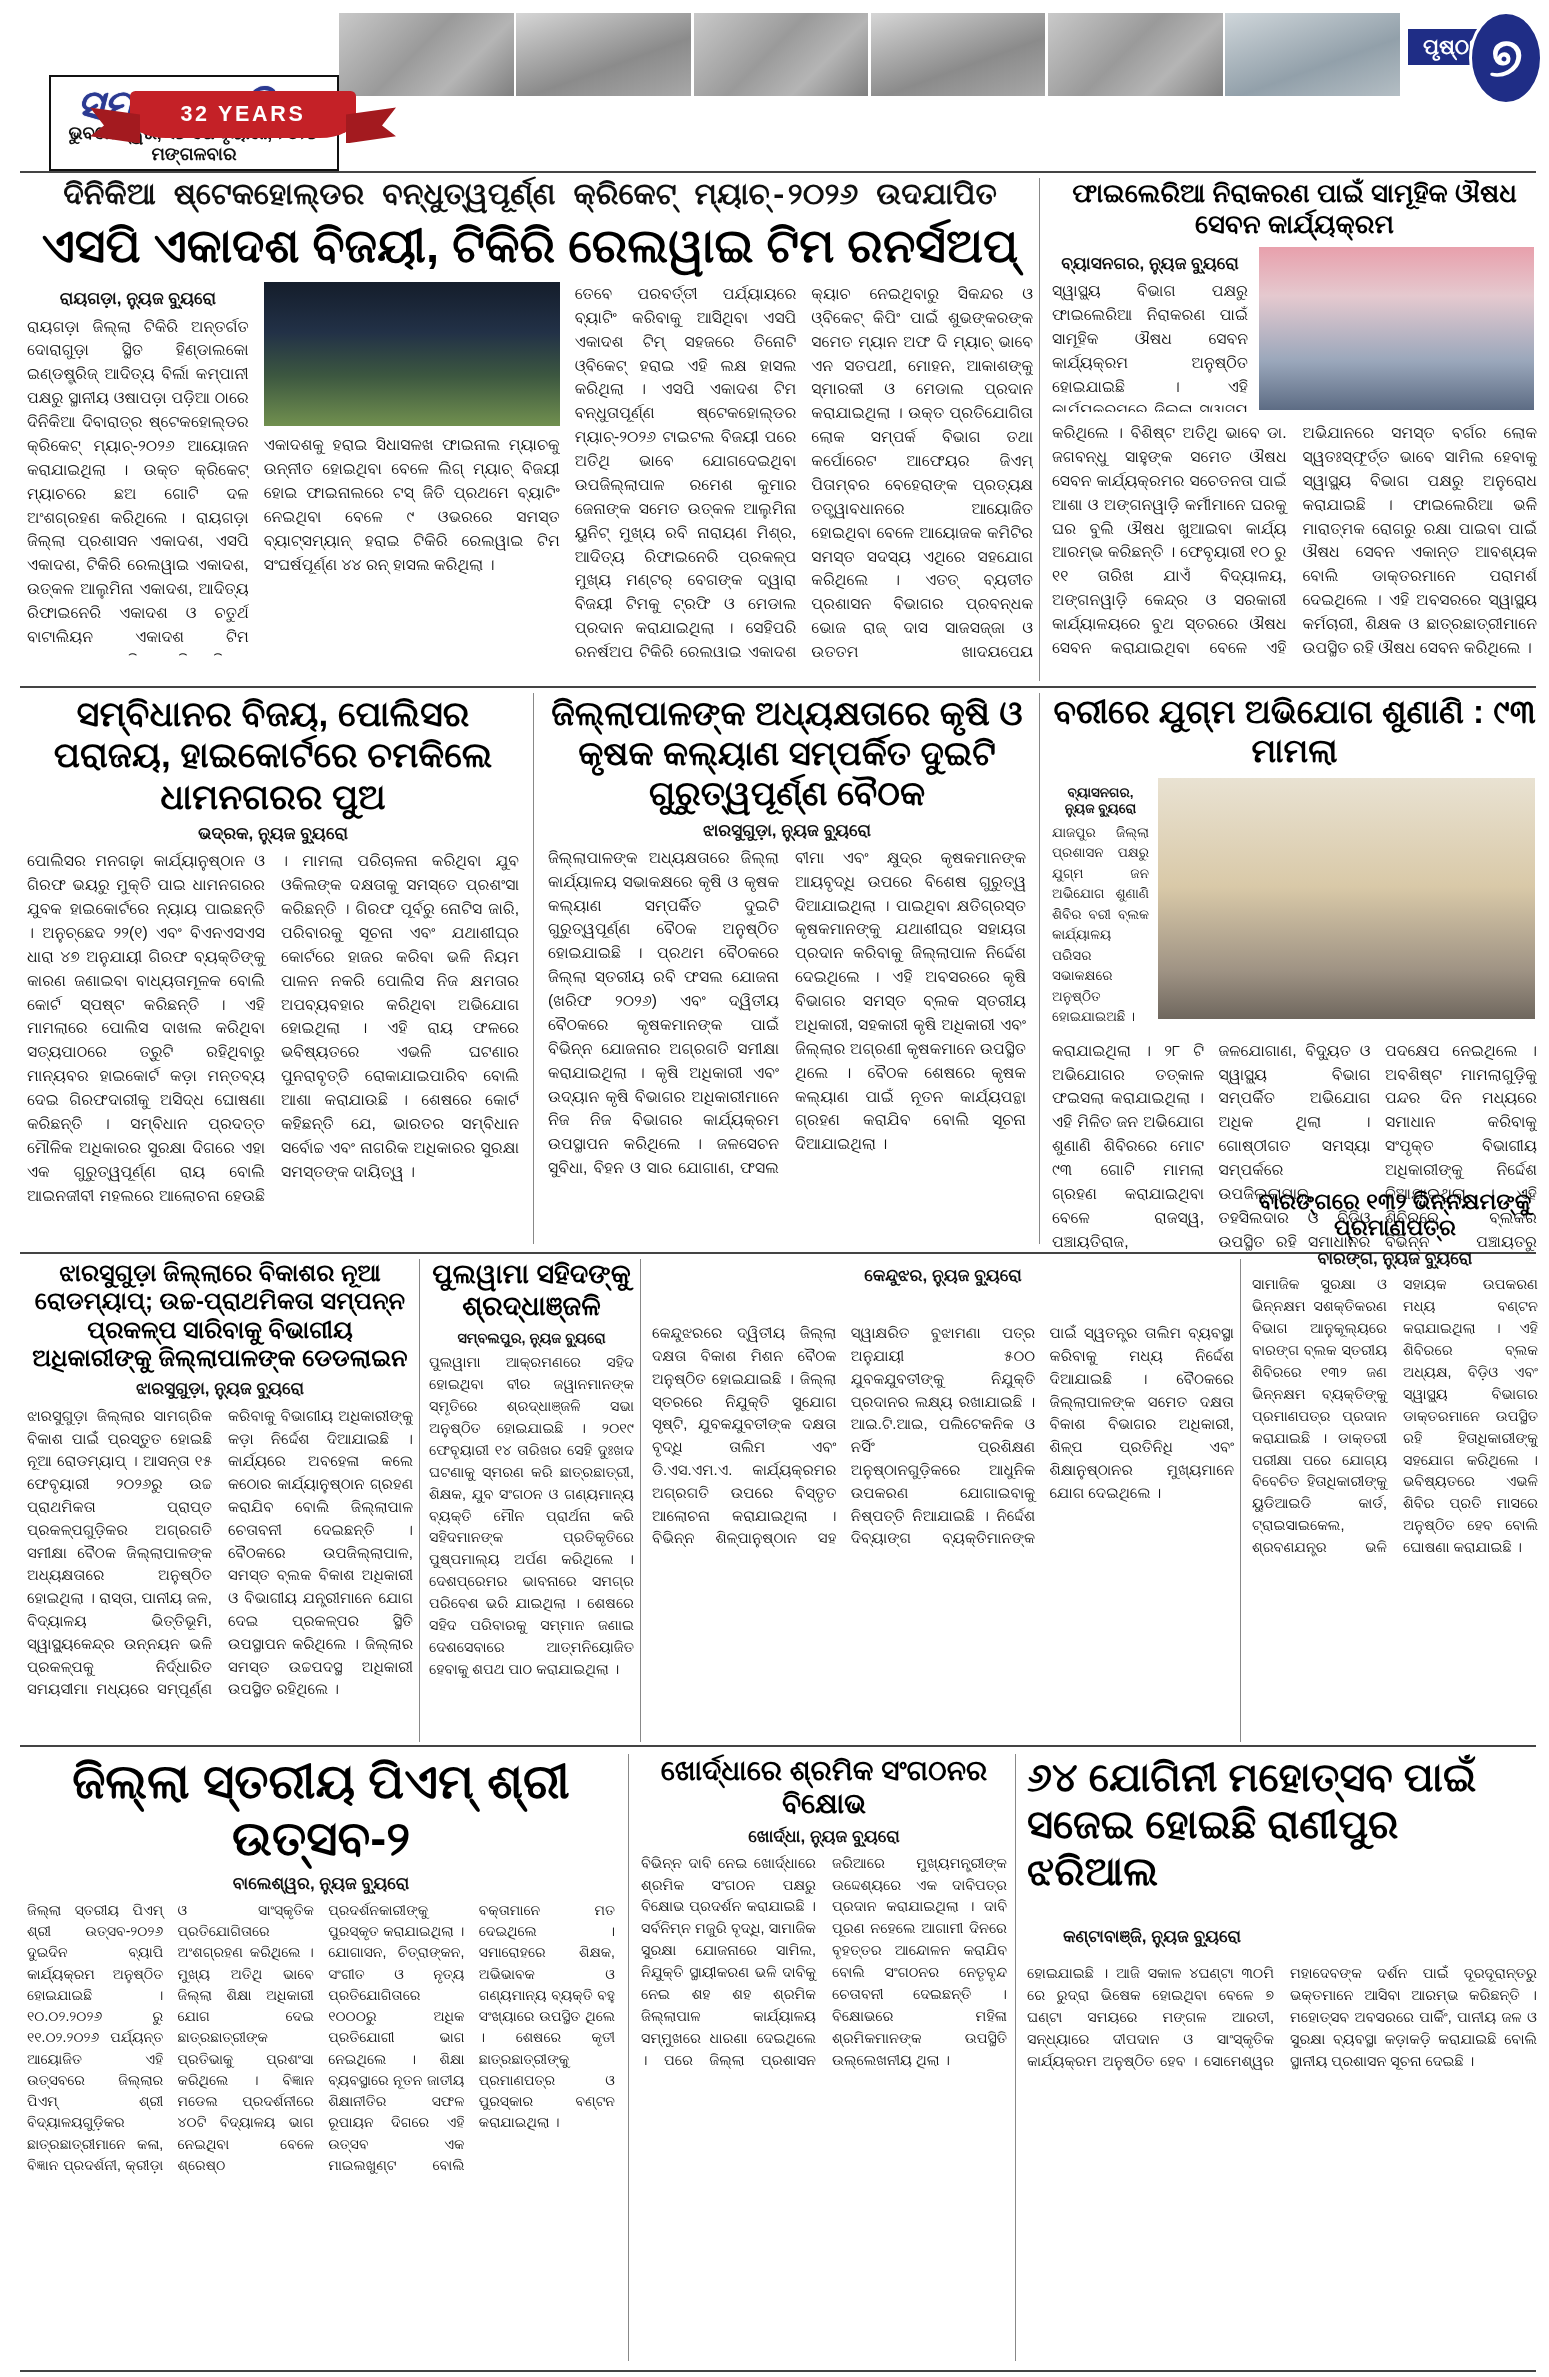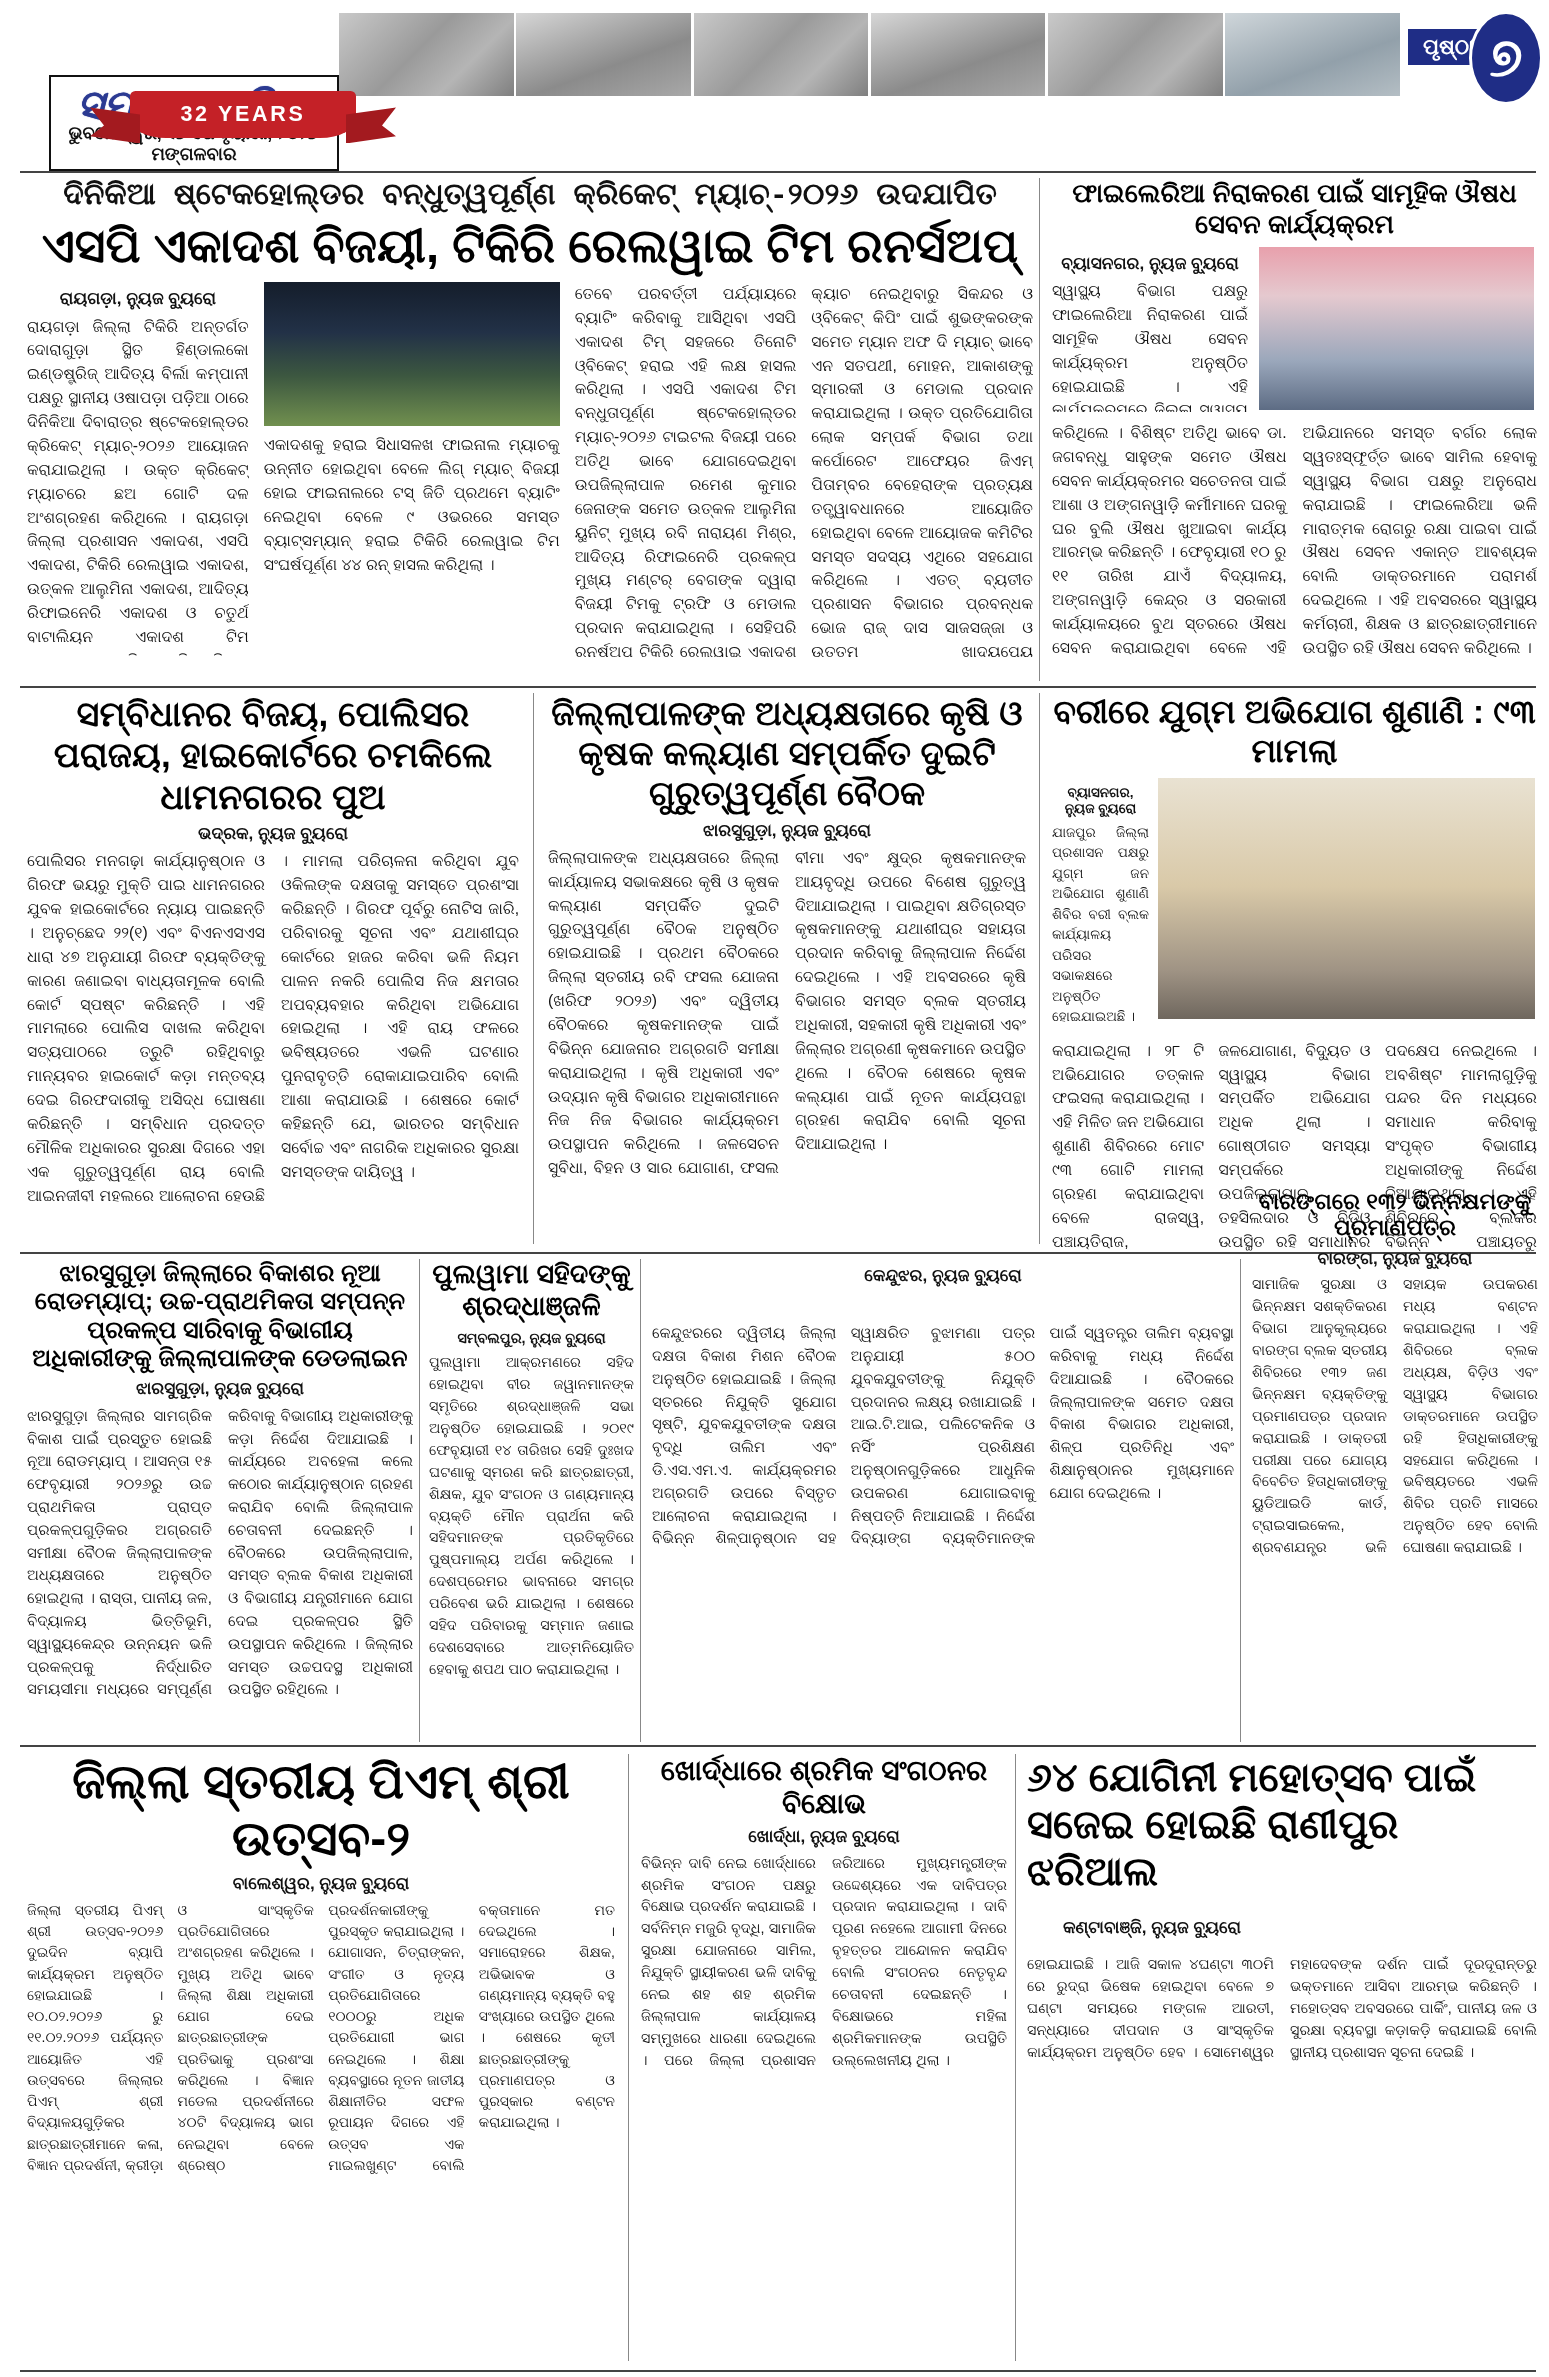--- a/index.html
+++ b/index.html
@@ -181,21 +181,21 @@
   <section class="band" style="left:641px;top:1754px;width:366px;height:607px">
     <div class="headline" style="font-size:28px">ଖୋର୍ଦ୍ଧାରେ ଶ୍ରମିକ ସଂଗଠନର ବିକ୍ଷୋଭ</div>
     <div class="byline">ଖୋର୍ଦ୍ଧା, ନ୍ୟୁଜ ବ୍ୟୁରୋ</div>
     <div class="bodytxt cols2" style="height:503px;font-size:14.4px">ବିଭିନ୍ନ ଦାବି ନେଇ ଖୋର୍ଦ୍ଧାରେ ଶ୍ରମିକ ସଂଗଠନ ପକ୍ଷରୁ ବିକ୍ଷୋଭ ପ୍ରଦର୍ଶନ କରାଯାଇଛି । ସର୍ବନିମ୍ନ ମଜୁରି ବୃଦ୍ଧି, ସାମାଜିକ ସୁରକ୍ଷା ଯୋଜନାରେ ସାମିଲ, ନିଯୁକ୍ତି ସ୍ଥାୟୀକରଣ ଭଳି ଦାବିକୁ ନେଇ ଶହ ଶହ ଶ୍ରମିକ ଜିଲ୍ଲାପାଳ କାର୍ଯ୍ୟାଳୟ ସମ୍ମୁଖରେ ଧାରଣା ଦେଇଥିଲେ । ପରେ ଜିଲ୍ଲା ପ୍ରଶାସନ ଜରିଆରେ ମୁଖ୍ୟମନ୍ତ୍ରୀଙ୍କ ଉଦ୍ଦେଶ୍ୟରେ ଏକ ଦାବିପତ୍ର ପ୍ରଦାନ କରାଯାଇଥିଲା । ଦାବି ପୂରଣ ନହେଲେ ଆଗାମୀ ଦିନରେ ବୃହତ୍ତର ଆନ୍ଦୋଳନ କରାଯିବ ବୋଲି ସଂଗଠନର ନେତୃବୃନ୍ଦ ଚେତାବନୀ ଦେଇଛନ୍ତି । ବିକ୍ଷୋଭରେ ମହିଳା ଶ୍ରମିକମାନଙ୍କ ଉପସ୍ଥିତି ଉଲ୍ଲେଖନୀୟ ଥିଲା ।</div>
   </section>
 
   <div class="vrule" style="left:1015px;top:1754px;height:607px"></div>
 
   <section class="band" style="left:1027px;top:1754px;width:510px;height:607px">
     <div class="headline" style="font-size:40px;text-align:left">୬୪ ଯୋଗିନୀ ମହୋତ୍ସବ ପାଇଁ ସଜେଇ ହୋଇଛି ରାଣୀପୁର ଝରିଆଲ</div>
-    <div style="display:flex;gap:10.8px;margin-top:15px">
+    <div style="display:flex;gap:10.8px;margin-top:24px">
       <div style="width:250px">
         <div class="byline">କଣ୍ଟାବାଞ୍ଜି, ନ୍ୟୁଜ ବ୍ୟୁରୋ</div>
       </div>
     </div>
     <div class="bodytxt cols2" style="height:198px;margin-top:10.8px;font-size:14.4px">ହୋଇଯାଇଛି । ଆଜି ସକାଳ ୪ଘଣ୍ଟା ୩୦ମି ରେ ରୁଦ୍ରା ଭିଷେକ ହୋଇଥିବା ବେଳେ ୭ ଘଣ୍ଟା ସମୟରେ ମଙ୍ଗଳ ଆରତୀ, ସନ୍ଧ୍ୟାରେ ଦୀପଦାନ ଓ ସାଂସ୍କୃତିକ କାର୍ଯ୍ୟକ୍ରମ ଅନୁଷ୍ଠିତ ହେବ । ସୋମେଶ୍ୱର ମହାଦେବଙ୍କ ଦର୍ଶନ ପାଇଁ ଦୂରଦୂରାନ୍ତରୁ ଭକ୍ତମାନେ ଆସିବା ଆରମ୍ଭ କରିଛନ୍ତି । ମହୋତ୍ସବ ଅବସରରେ ପାର୍କିଂ, ପାନୀୟ ଜଳ ଓ ସୁରକ୍ଷା ବ୍ୟବସ୍ଥା କଡ଼ାକଡ଼ି କରାଯାଇଛି ବୋଲି ସ୍ଥାନୀୟ ପ୍ରଶାସନ ସୂଚନା ଦେଇଛି ।</div>
   </section>
 
   <div class="hrule" style="top:2370px"></div>
 </div>
 

